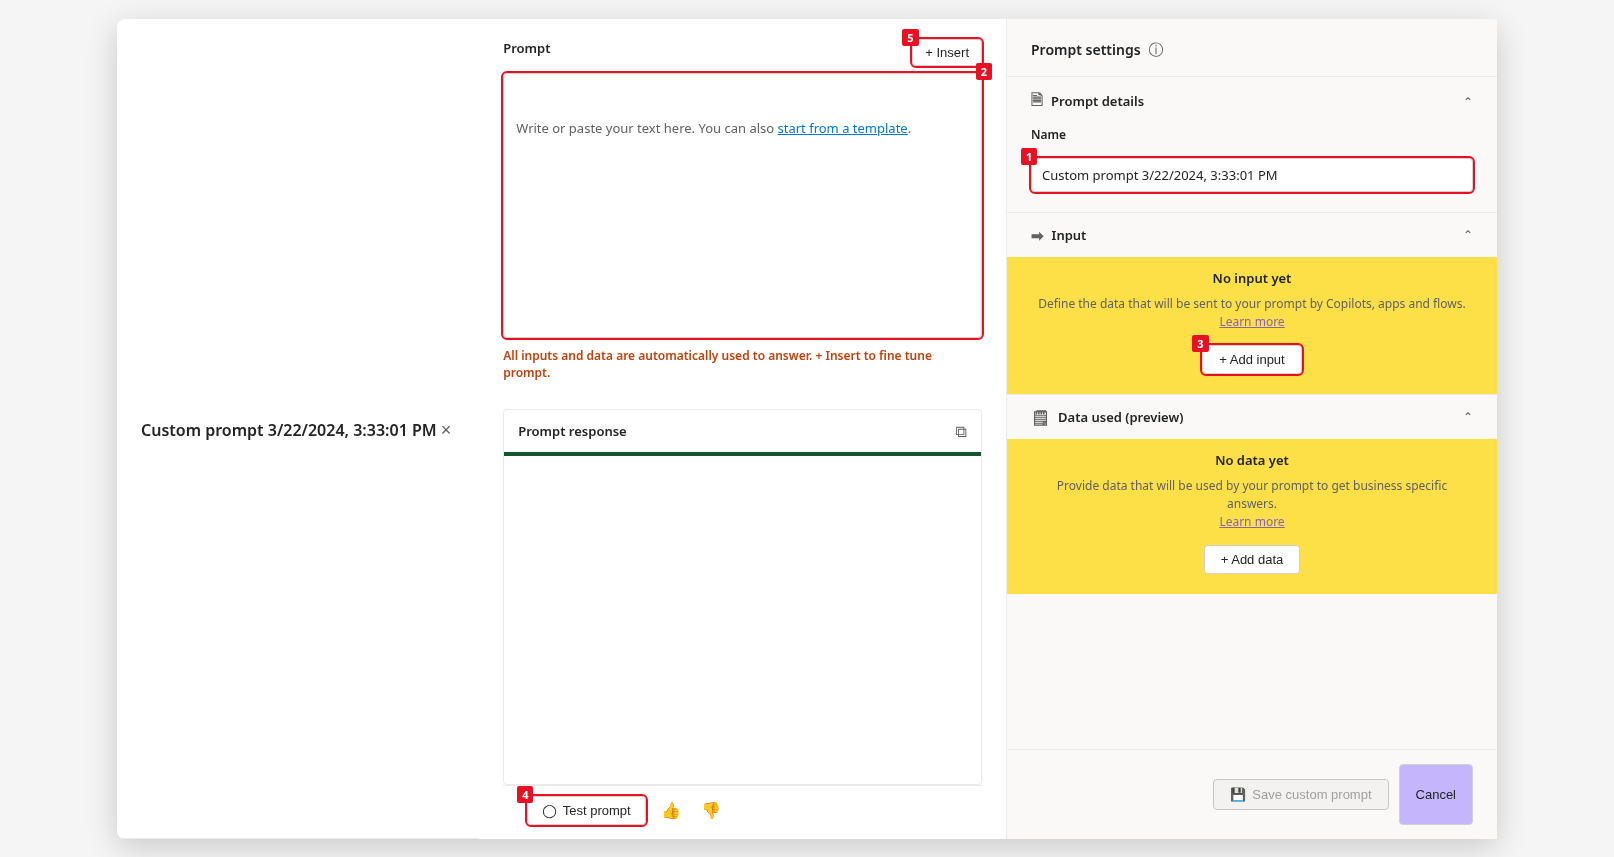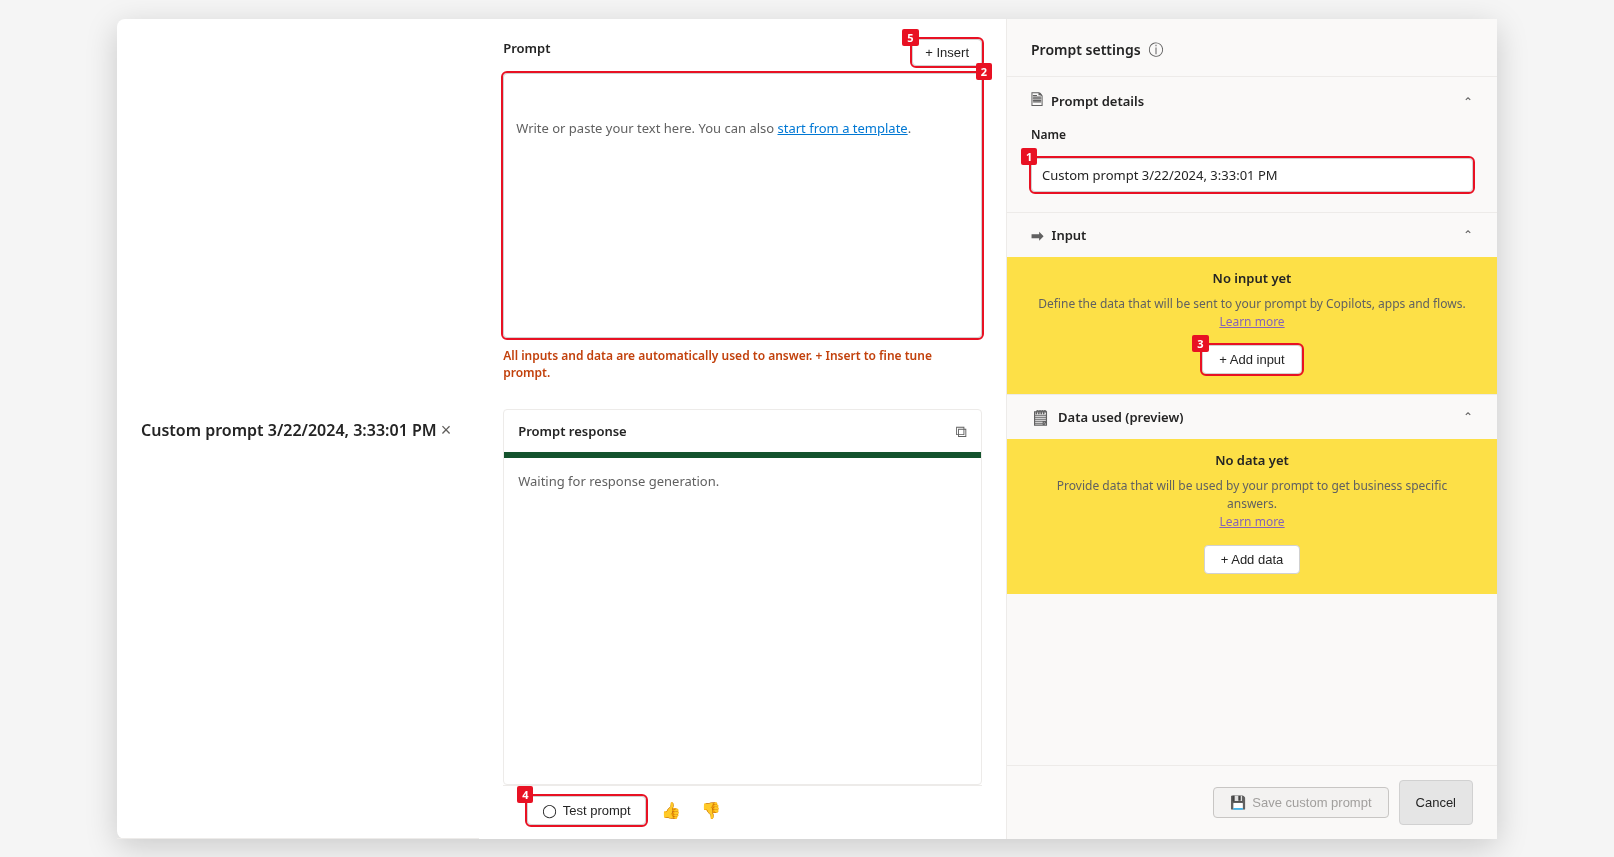--- a/index.html
+++ b/index.html
@@ -128,21 +128,21 @@
       flex: 1;
       display: flex;
       flex-direction: column;
       min-height: 260px;
     }
     .response-header {
       display: flex;
       align-items: center;
       justify-content: space-between;
       padding: 10px 14px;
-      border-bottom: 6px solid #14532d;
+      border-bottom: 4px solid #14532d;
     }
     .response-label {
       font-size: 13px;
       font-weight: 600;
     }
     .expand-icon {
       color: #616161;
       font-size: 16px;
       cursor: pointer;
     }
@@ -312,23 +312,23 @@
       gap: 6px;
       padding: 7px 16px;
       border: 1px solid #c8c6c4;
       background: #f3f2f1;
       border-radius: 4px;
       font-size: 13px;
       color: #a19f9d;
       cursor: not-allowed;
     }
     .cancel-btn {
-      padding: 14px 16px;
-      border: 1px solid #d1d1d1;
-      background: #e5e5e5;
+      padding: 22px 16px;
+      border: 1px solid #d1d1d1;
+      background: #c4b5fd;
       border-radius: 4px;
       font-size: 13px;
       color: #242424;
       cursor: pointer;
     }
     
     .annotated {
       outline: 2px solid #e81123;
     }
     .annotation-num {
@@ -389,23 +389,20 @@
         <span>All inputs and data are automatically used to answer.</span>
         <span style="font-weight:600;">+ Insert</span>
         <span>to fine tune prompt.</span>
       </div>
 
       <div class="response-section">
         <div class="response-header">
           <span class="response-label">Prompt response</span>
           <span class="expand-icon">⧉</span>
         </div>
-        <div class="response-body">
-          <span>Waiting for response generation.</span>
-        </div>
       </div>
 
       <div class="bottom-bar">
         <div class="rel">
           <span class="annotation-num num-top-left">4</span>
           <button class="test-prompt-btn annotated">
             <span style="font-size:13px;">◯</span>
             <span>Test prompt</span>
           </button>
         </div>

